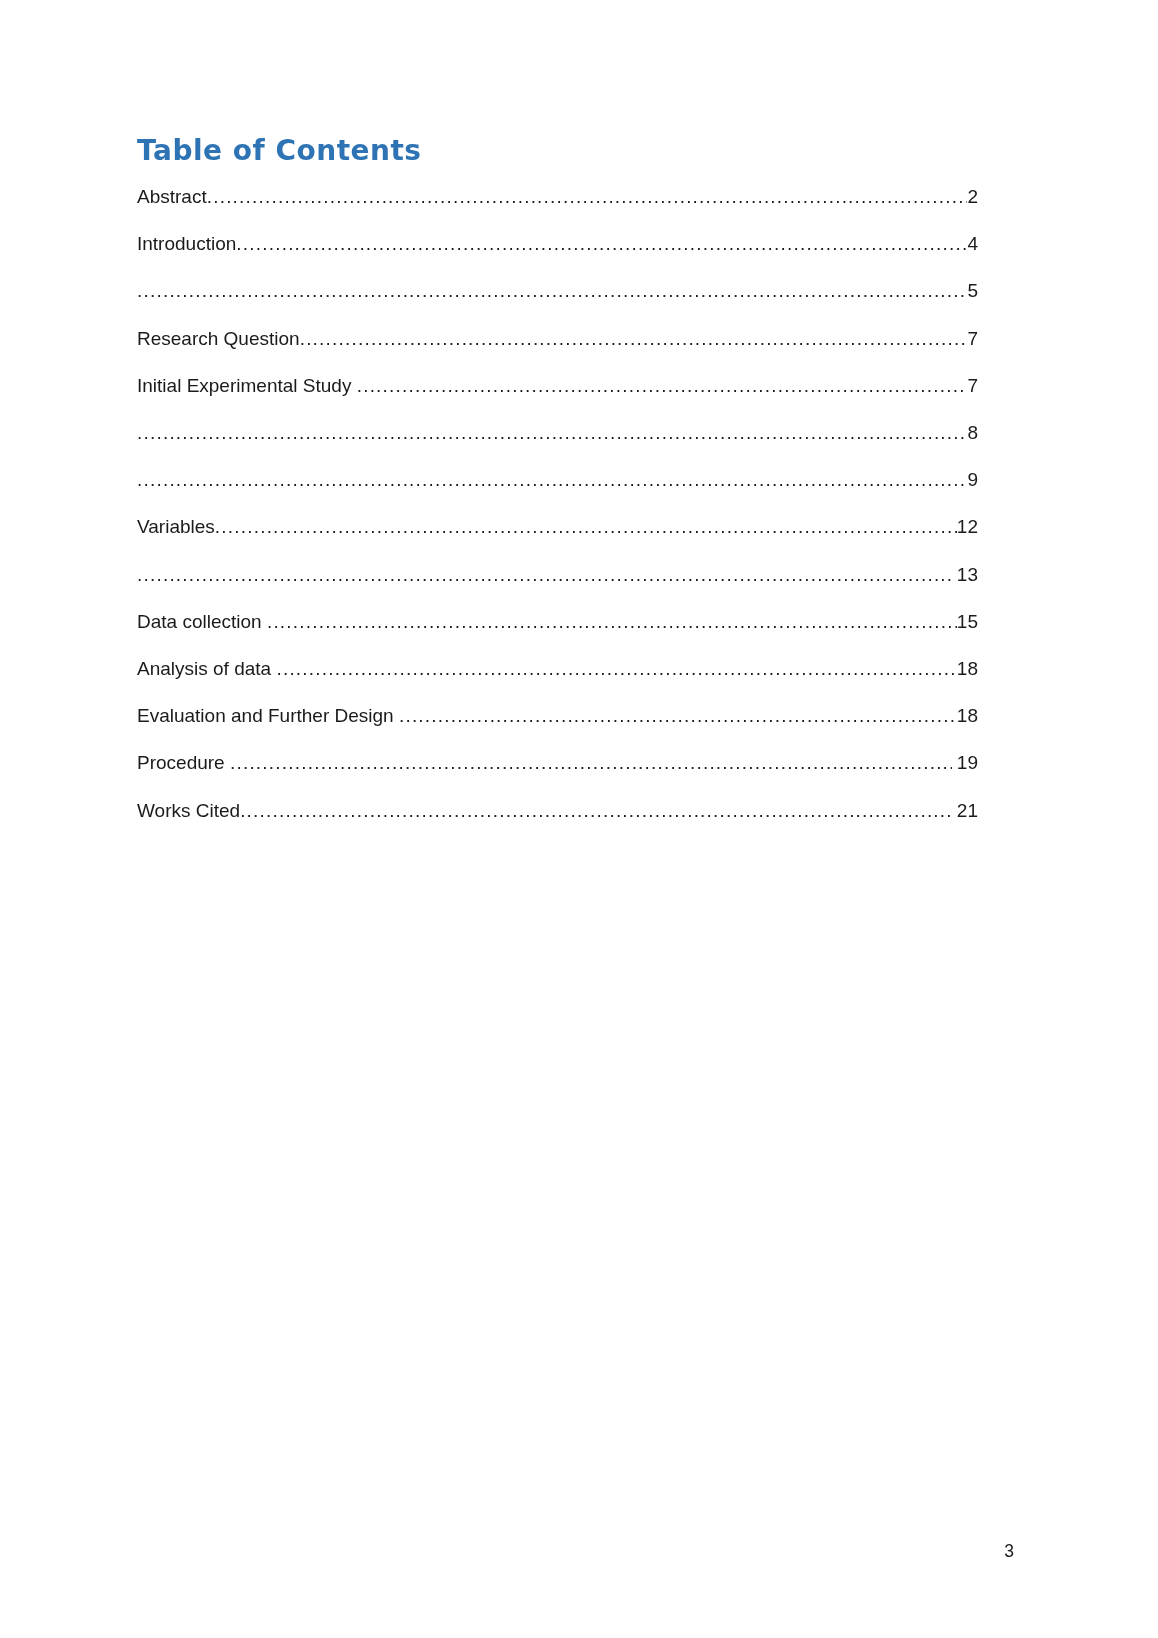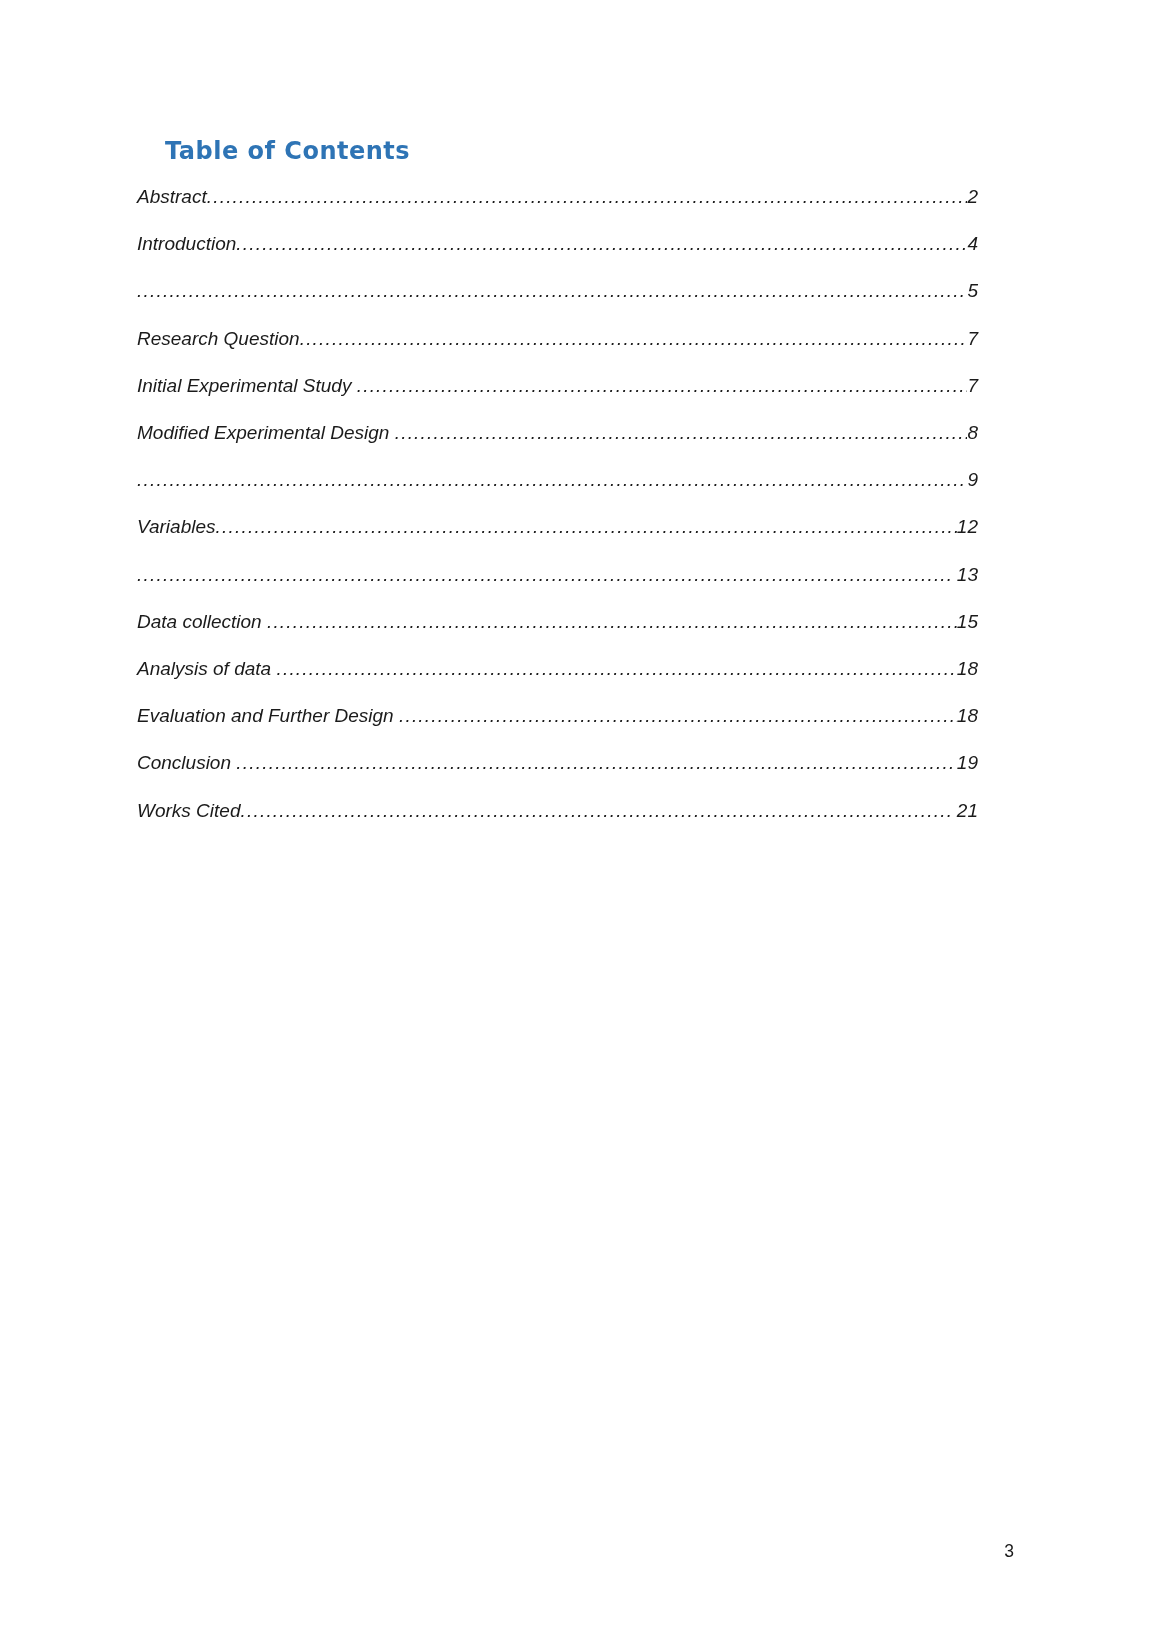--- a/index.html
+++ b/index.html
@@ -19,35 +19,33 @@
   }
   .content {
     position: absolute;
     left: 137px;
     top: 131px;
     width: 841px;
   }
   .toc-title {
     font-family: "DejaVu Sans", sans-serif;
     font-weight: bold;
-    font-size: 24px;
+    font-size: 28px;
     line-height: 40px;
     color: #2E74B5;
     letter-spacing: 0.5px;
-    margin-left: 28px;
   }
   .toc-list { margin-top: 2px; }
   .toc-row {
     display: flex;
     align-items: flex-start;
     line-height: 47.2px;
     font-size: 19px;
     color: #1b1b1b;
     cursor: pointer;
-    font-style: italic;
   }
   .toc-label {
     white-space: pre;
     flex: 0 0 auto;
   }
   .toc-dots {
     flex: 1 1 auto;
     overflow: hidden;
     white-space: nowrap;
     letter-spacing: 1.2px;
@@ -92,21 +90,20 @@
         <span class="toc-label">Research Question</span>
         <span class="toc-dots">............................................................................................................................................................................................................................................................................................................</span>
         <span class="toc-page">7</span>
       </div>
       <div class="toc-row">
         <span class="toc-label">Initial Experimental Study </span>
         <span class="toc-dots">............................................................................................................................................................................................................................................................................................................</span>
         <span class="toc-page">7</span>
       </div>
       <div class="toc-row">
-        <span class="toc-label">Modified Experimental Design </span>
         <span class="toc-dots">............................................................................................................................................................................................................................................................................................................</span>
         <span class="toc-page">8</span>
       </div>
       <div class="toc-row">
         <span class="toc-dots">............................................................................................................................................................................................................................................................................................................</span>
         <span class="toc-page">9</span>
       </div>
       <div class="toc-row">
         <span class="toc-label">Variables</span>
         <span class="toc-dots">............................................................................................................................................................................................................................................................................................................</span>
@@ -125,21 +122,21 @@
         <span class="toc-label">Analysis of data </span>
         <span class="toc-dots">............................................................................................................................................................................................................................................................................................................</span>
         <span class="toc-page">18</span>
       </div>
       <div class="toc-row">
         <span class="toc-label">Evaluation and Further Design </span>
         <span class="toc-dots">............................................................................................................................................................................................................................................................................................................</span>
         <span class="toc-page">18</span>
       </div>
       <div class="toc-row">
-        <span class="toc-label">Conclusion </span>
+        <span class="toc-label">Procedure </span>
         <span class="toc-dots">............................................................................................................................................................................................................................................................................................................</span>
         <span class="toc-page"> 19</span>
       </div>
       <div class="toc-row">
         <span class="toc-label">Works Cited</span>
         <span class="toc-dots">............................................................................................................................................................................................................................................................................................................</span>
         <span class="toc-page"> 21</span>
       </div>
     </div>
   </div>

